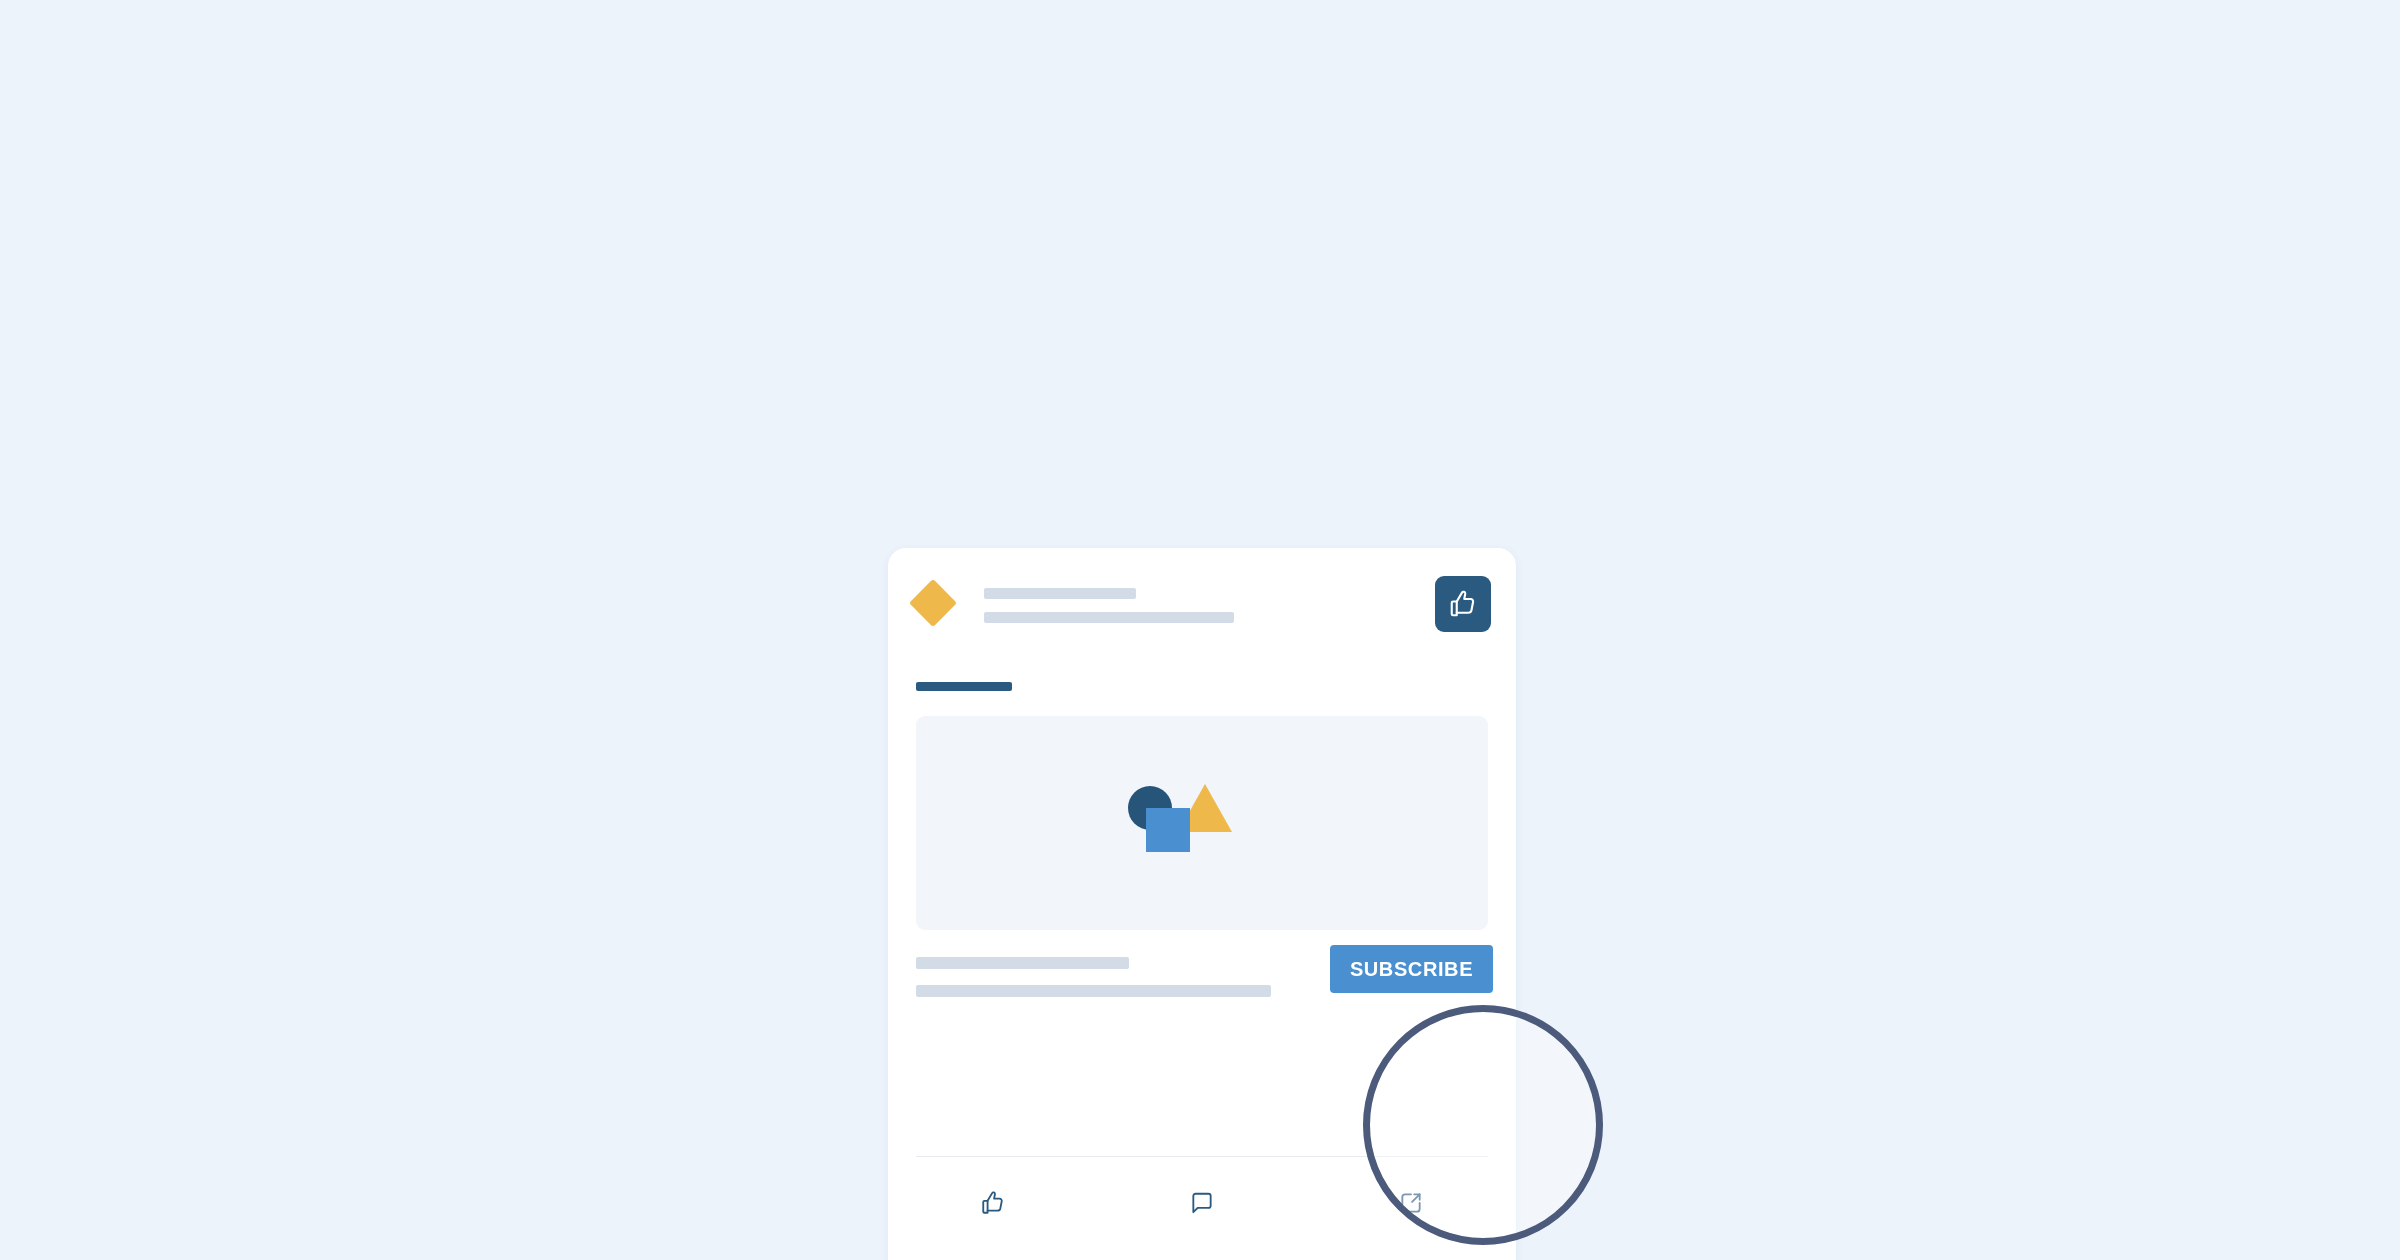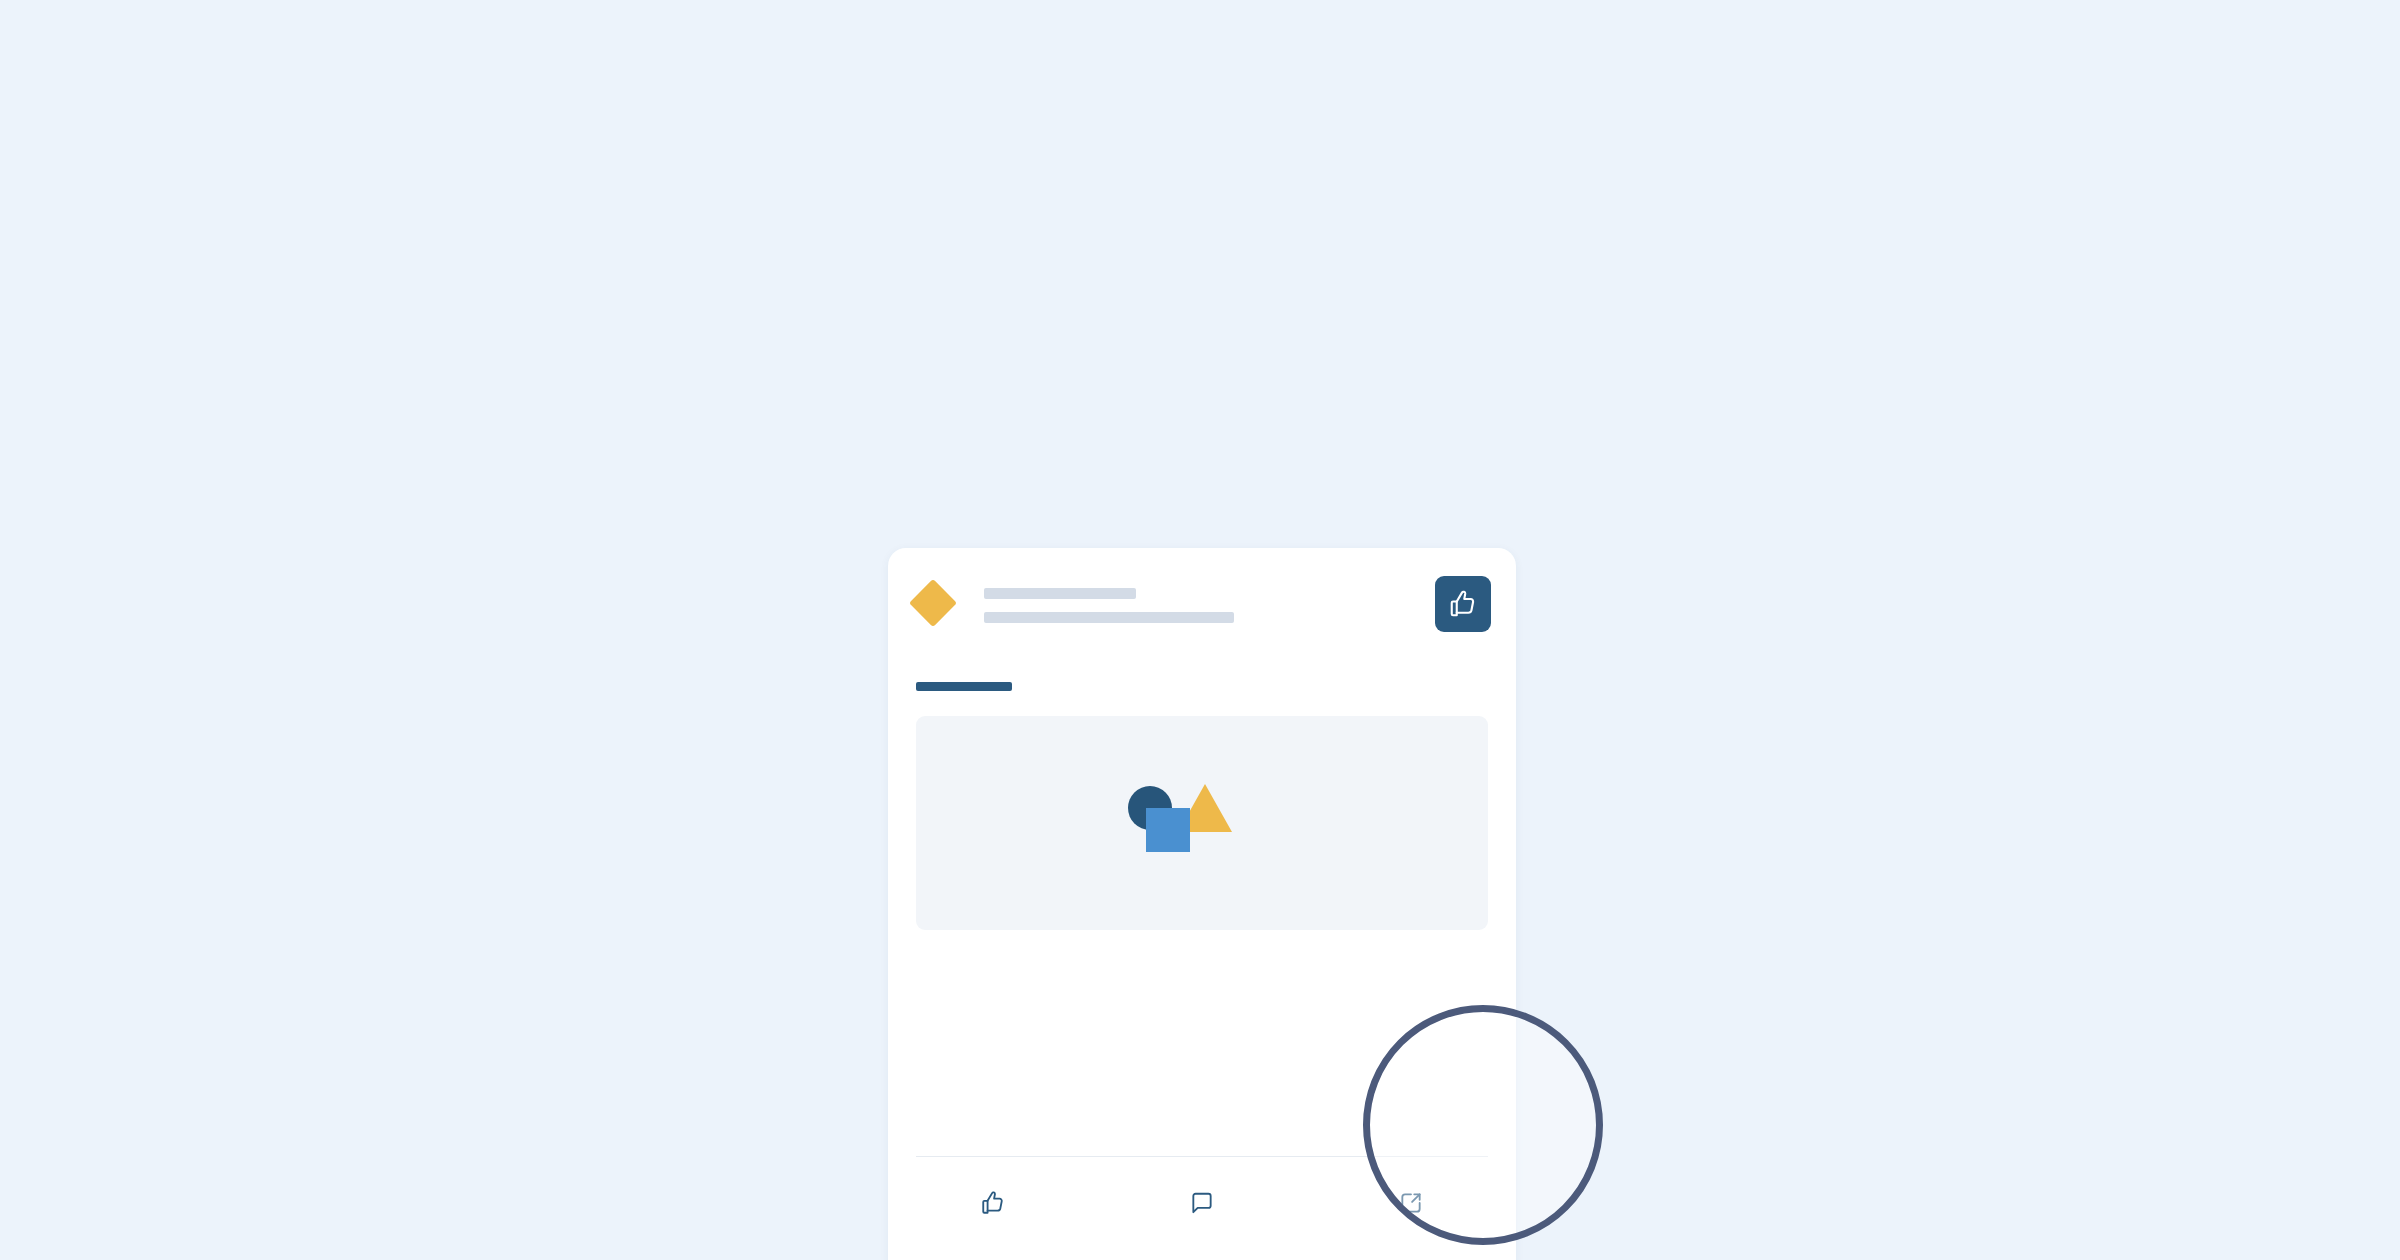--- a/index.html
+++ b/index.html
@@ -270,20 +270,28 @@
     <div id="accent-bar"></div>
 
     <div id="media-panel">
       <div id="shapes-cluster">
         <div id="shape-circle"></div>
         <div id="shape-triangle"></div>
         <div id="shape-square"></div>
       </div>
     </div>
 
+    <div id="card-body">
+
+      <div class="skeleton-bar" id="body-line-1"></div>
+
+      <div class="skeleton-bar" id="body-line-2"></div>
+
+      <button id="subscribe-button">SUBSCRIBE</button>
+    </div>
 
     <div id="footer-divider"></div>
 
     <div id="card-footer">
 
       <button class="footer-action">
         <span>
           <svg width="26" height="26" viewBox="0 0 24 24" fill="none" stroke="#2b5a80" stroke-width="1.7" stroke-linecap="round" stroke-linejoin="round">
             <path d="M7 10v11H4a1 1 0 0 1-1-1v-9a1 1 0 0 1 1-1h3z"></path>
             <path d="M7 10l4.2-7.1a1.4 1.4 0 0 1 2.6.8L13 8h5.1a2 2 0 0 1 1.96 2.4l-1.3 6.6A2.6 2.6 0 0 1 16.2 19H7"></path>

